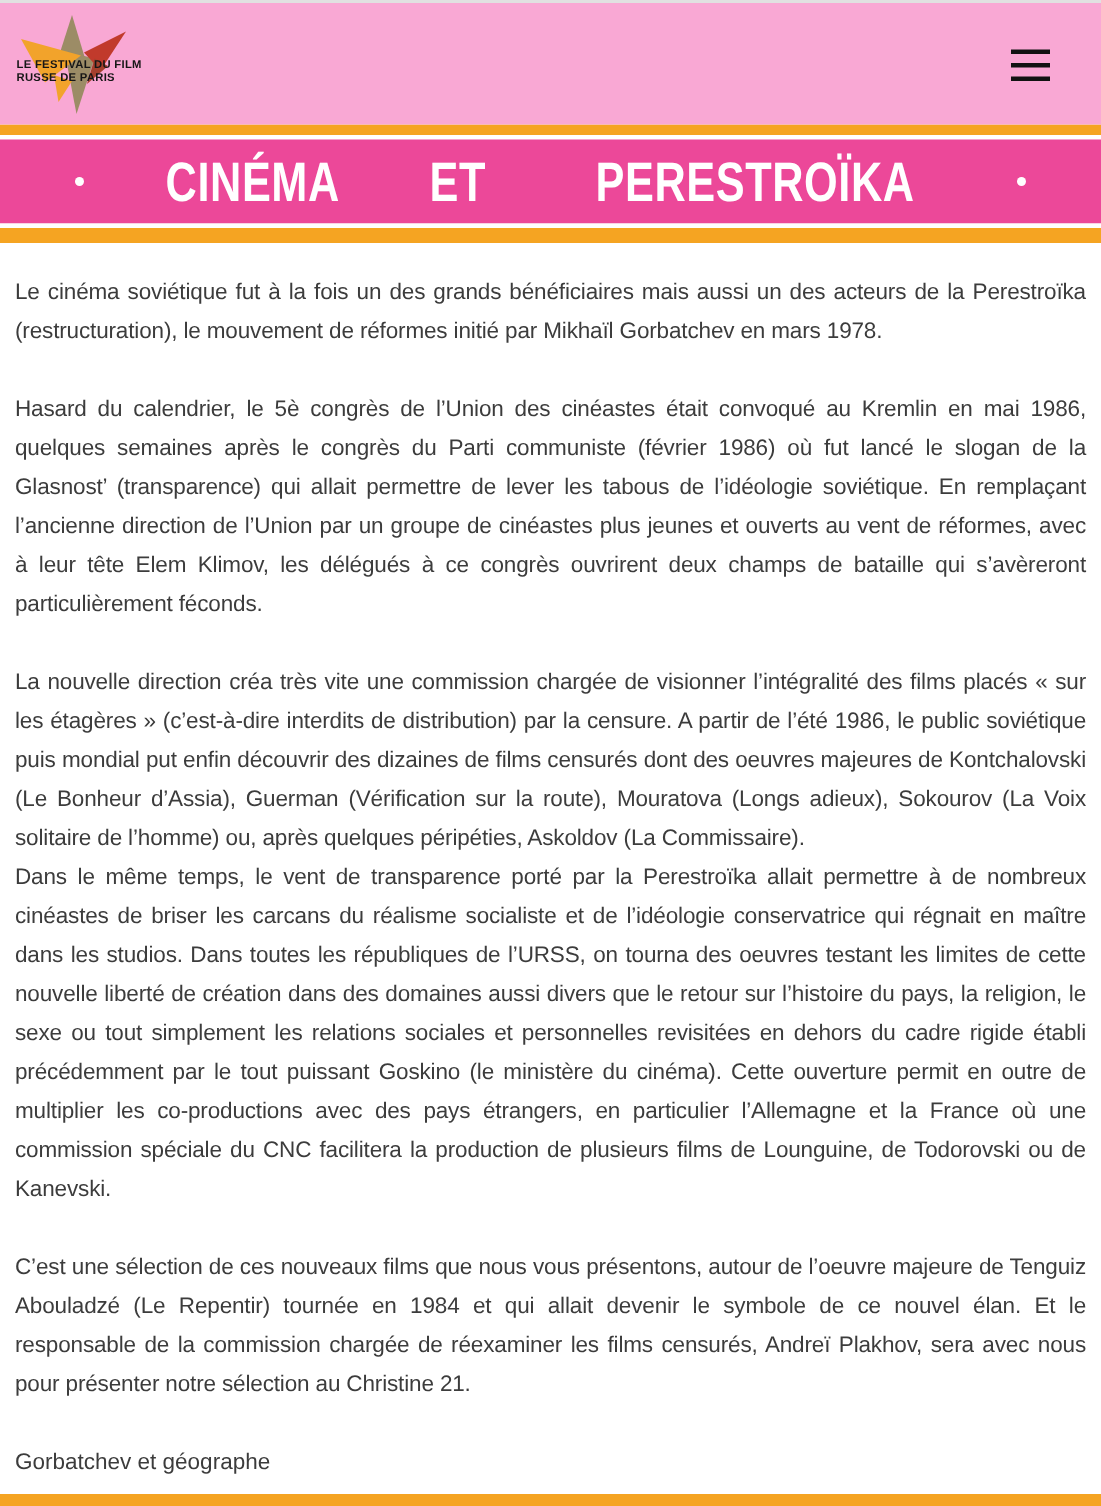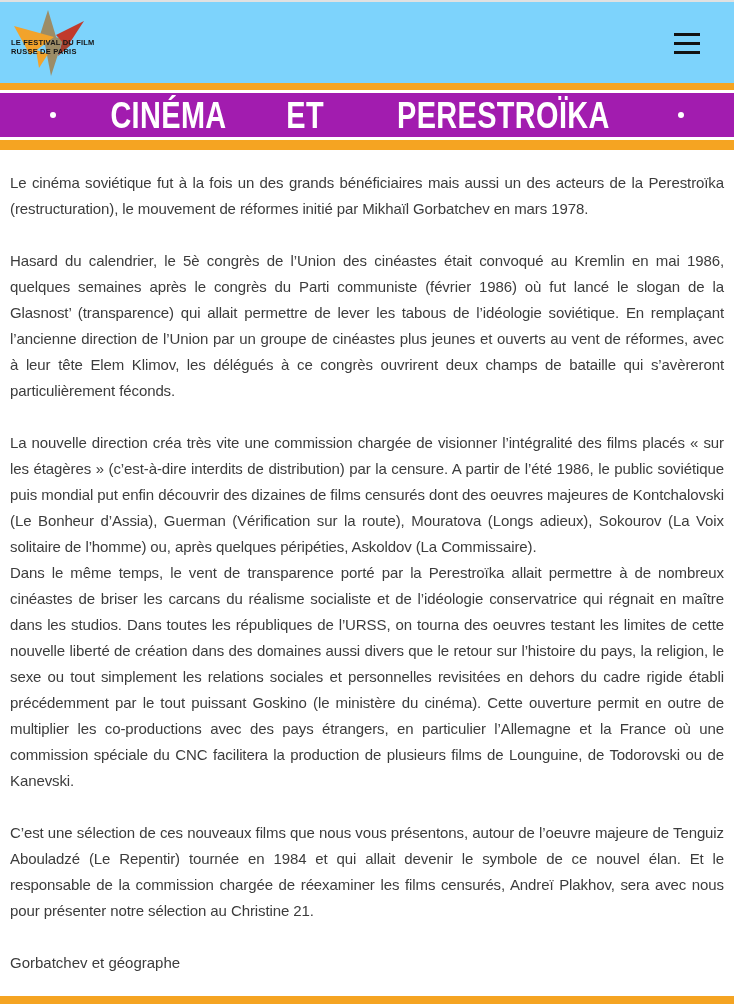--- a/index.html
+++ b/index.html
@@ -2,36 +2,36 @@
 <html><head>
 <meta charset="utf-8">
 <style>
   html,body{margin:0;padding:0;}
   body{
     width:734px;height:1004px;position:relative;background:#ffffff;
     font-family:"Liberation Sans", sans-serif;overflow:hidden;
     border-top:2px solid #e1e1e1;box-sizing:border-box;
   }
   
-  .header{position:relative;height:81px;background:#7dd3fc;}
+  .header{position:relative;height:81px;background:#f9a8d4;}
   .logo{position:absolute;left:10px;top:8px;width:84px;height:66px;cursor:pointer;}
   .logo svg{position:absolute;left:0;top:0;}
   .logo-text{
     position:absolute;left:1px;top:28px;font-size:7.5px;font-weight:bold;
     color:#161616;line-height:9px;letter-spacing:0.2px;white-space:nowrap;
   }
   .hamburger{position:absolute;right:34px;top:31px;width:26px;cursor:pointer;}
   .hamburger .bar{height:3px;background:#121212;margin-bottom:6px;}
   .hamburger .bar:last-child{margin-bottom:0;}
   
   .banner{width:100%;}
   .banner .strip-top{height:7px;background:#f5a422;}
   .banner .gap{height:3px;background:#ffffff;}
   .banner .main{
-    height:44px;background:#a21caf;display:flex;align-items:center;
+    height:56px;background:#ec4899;display:flex;align-items:center;
     justify-content:space-between;padding:0 50px;
   }
   .banner-word{
     color:#ffffff;font-weight:bold;font-size:37px;line-height:1;
     display:inline-block;transform:scaleX(0.78);transform-origin:center;
     letter-spacing:0.5px;font-stretch:condensed;
   }
   .banner-dot{width:6px;height:6px;border-radius:50%;background:#ffffff;}
   .banner .strip-bottom{height:10px;background:#f5a422;}
   

